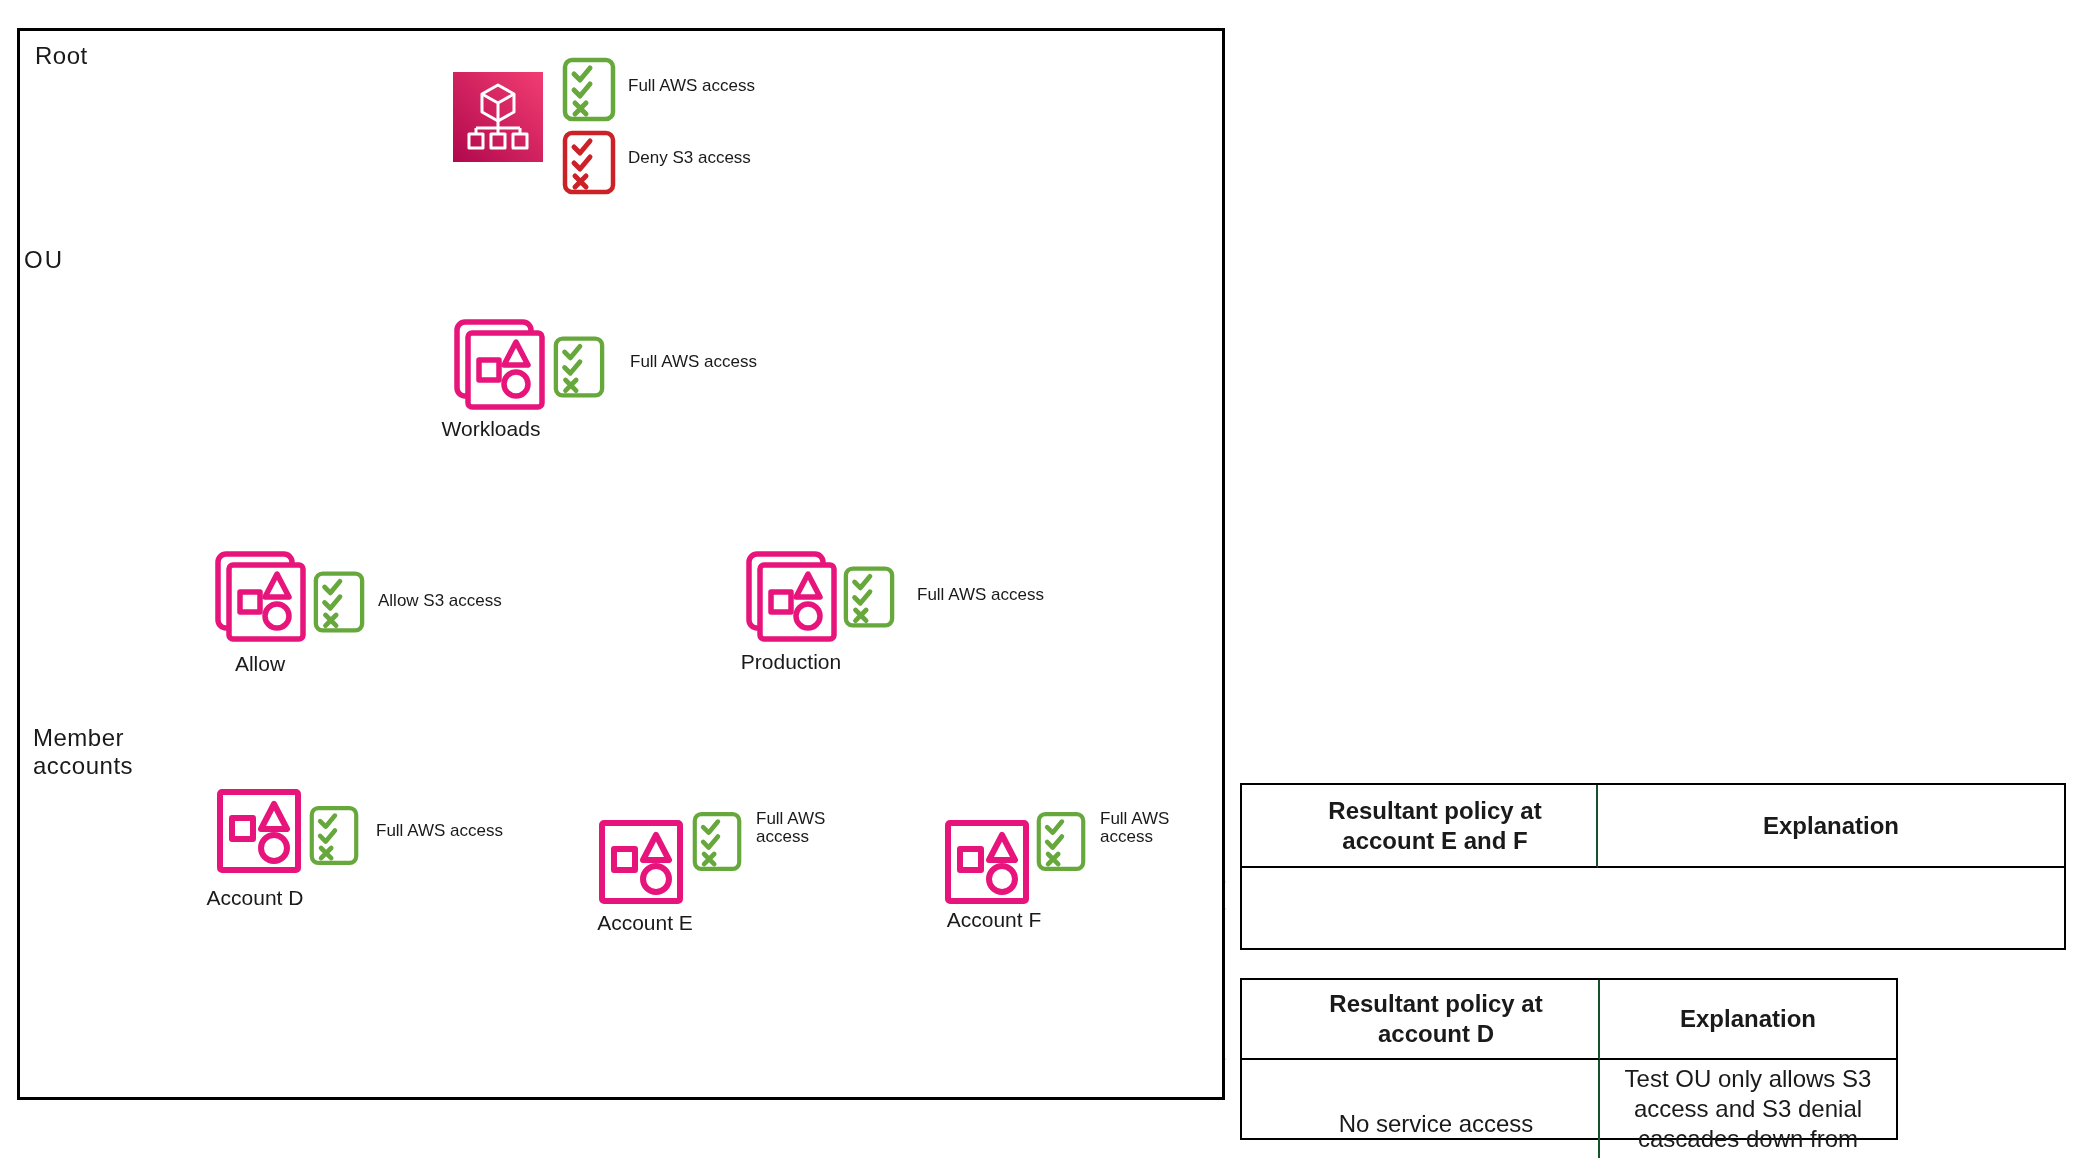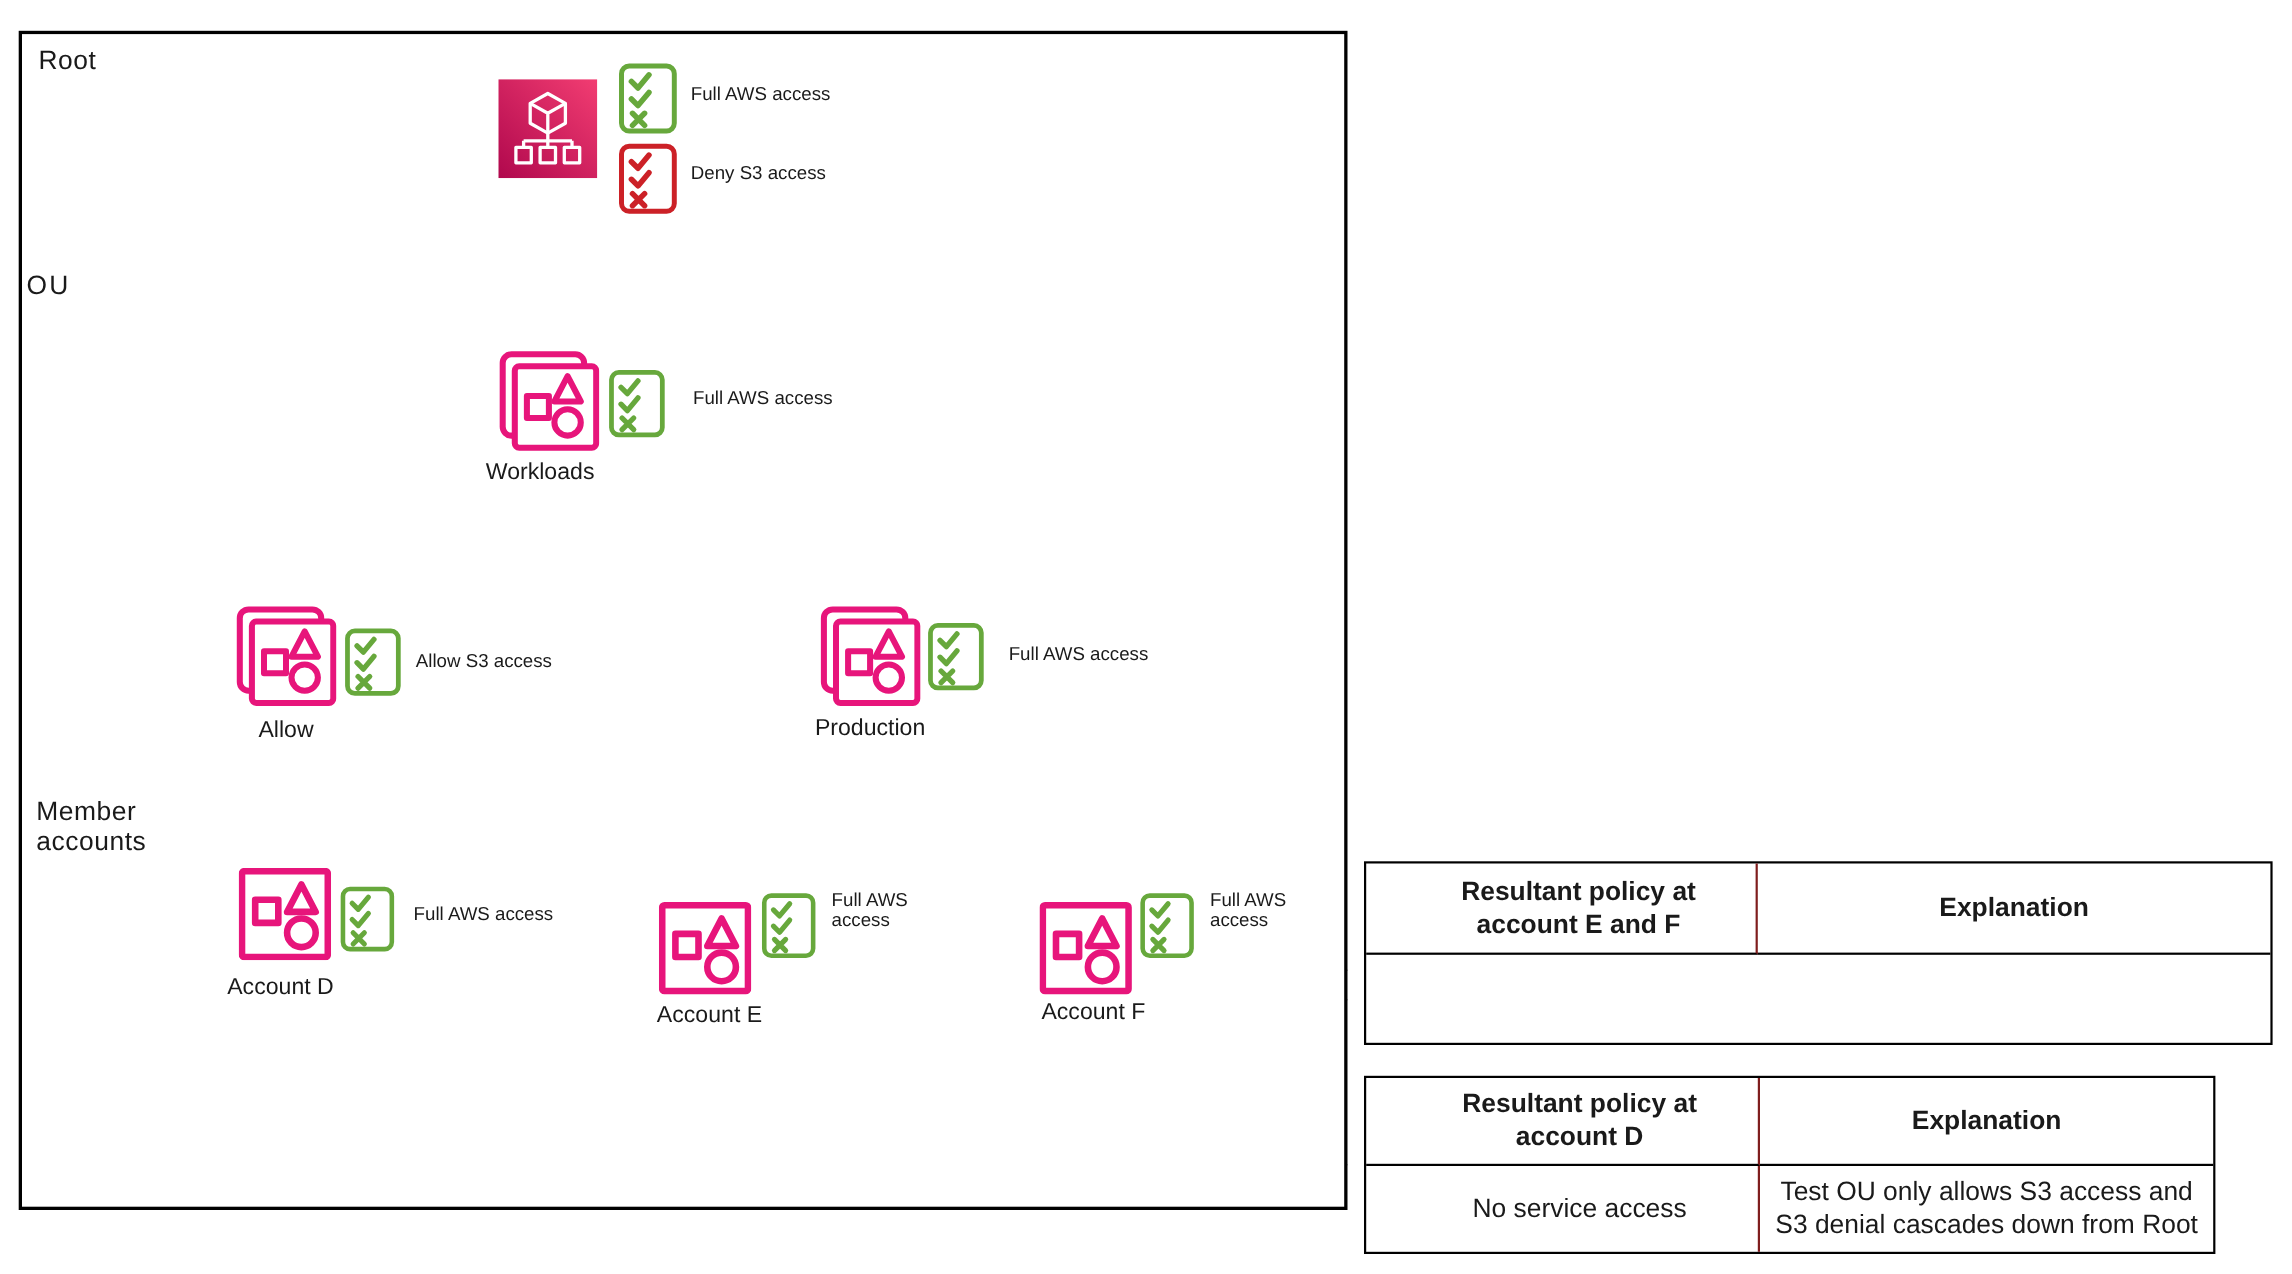--- a/index.html
+++ b/index.html
@@ -33,24 +33,24 @@
   .node-label{font-size:21px;font-weight:500;text-align:center;white-space:nowrap;transform:translateX(-50%);}
   .policy-label{font-size:17px;font-weight:500;line-height:1.08;}
   .policy-label.wrap{width:118px;}
   
   .ptable{border:2px solid #000;background:#fff;display:grid;}
   .ptable .cell{
     display:flex;align-items:center;justify-content:center;text-align:center;
     font-size:24px;line-height:1.25;padding:4px 12px;
   }
   .ptable .head{font-weight:bold;}
-  .ptable .c1{border-right:2px solid #7f1d1d;padding-left:44px;}
+  .ptable .c1{border-right:2px solid #14532d;padding-left:44px;}
   .ptable .r1{border-bottom:2px solid #000;}
   .t1{left:1240px;top:783px;width:826px;height:167px;grid-template-columns:356px 1fr;grid-template-rows:83px 1fr;}
-  .t2{left:1240px;top:978px;width:774px;height:162px;grid-template-columns:358px 1fr;grid-template-rows:80px 1fr;}
+  .t2{left:1240px;top:978px;width:658px;height:162px;grid-template-columns:358px 1fr;grid-template-rows:80px 1fr;}
 </style>
 </head>
 <body>
 
 <svg class="connectors abs" viewBox="0 0 2084 1158">
   <defs>
     <marker id="arrowBlue" markerWidth="7" markerHeight="6" refX="6.2" refY="3" orient="auto" markerUnits="strokeWidth">
       <path d="M0 0 L7 3 L0 6 Z" fill="#2D5A9E"></path>
     </marker>
     <marker id="arrowBlack" markerWidth="7" markerHeight="6" refX="6.2" refY="3" orient="auto" markerUnits="strokeWidth">

